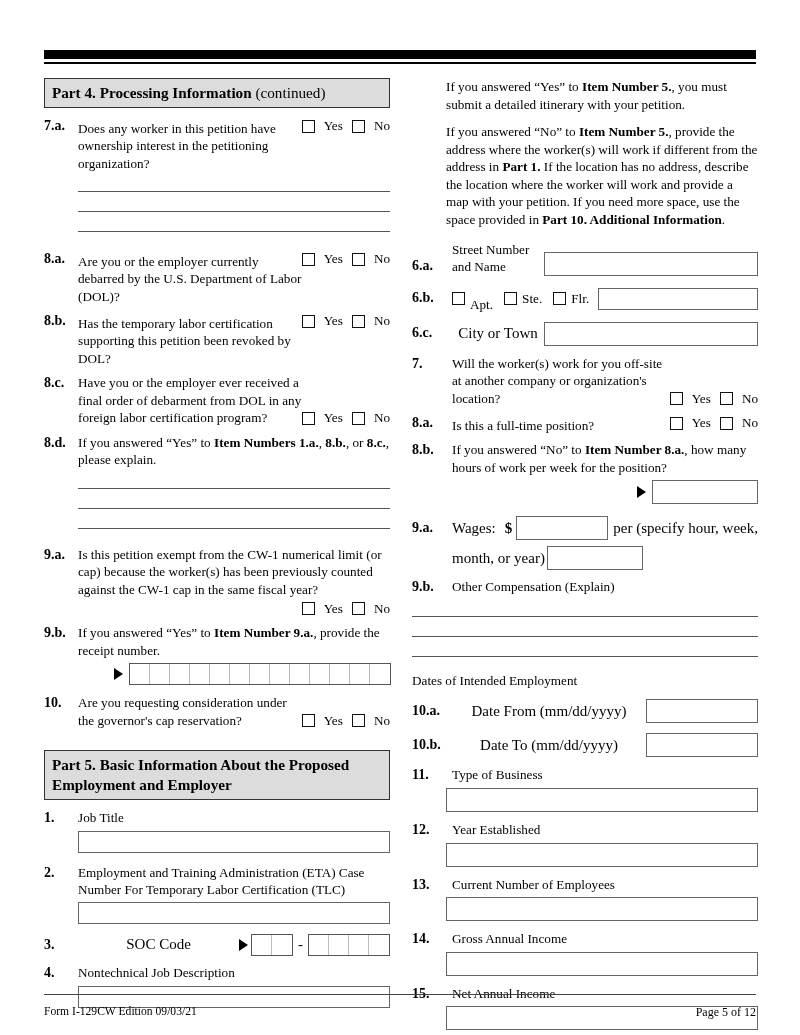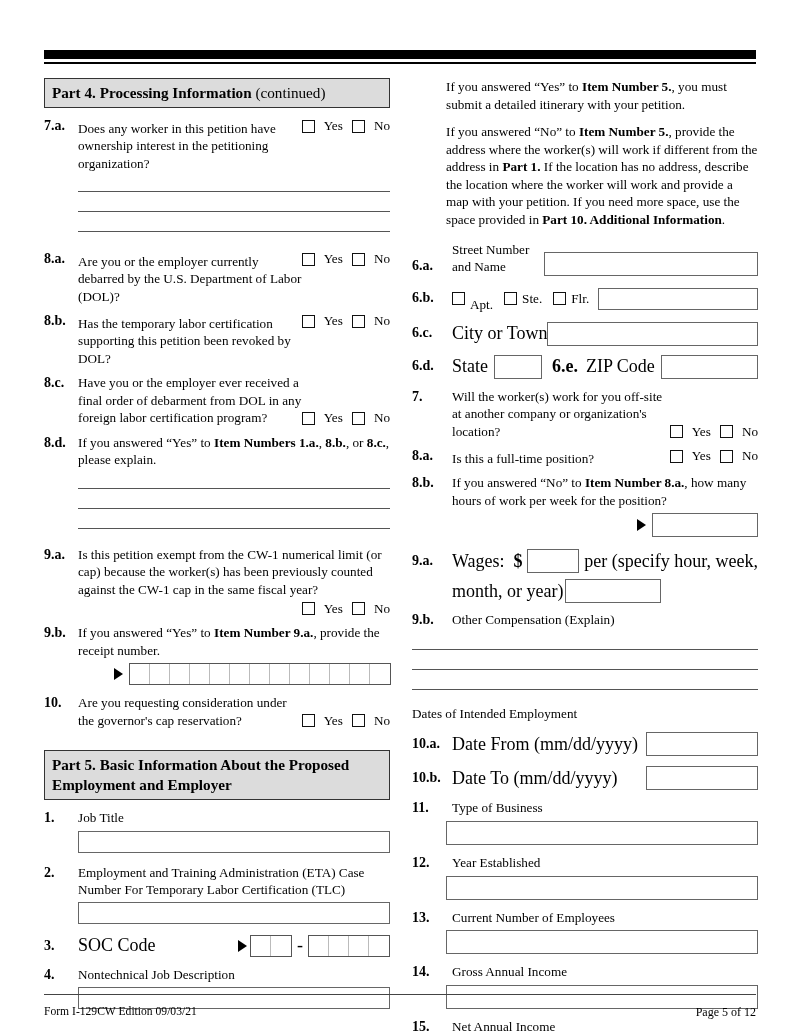--- a/index.html
+++ b/index.html
@@ -74,21 +74,21 @@
   .arrow{
     display:inline-block;
     width:0;height:0;
     border-left:9px solid #000;
     border-top:6px solid transparent;
     border-bottom:6px solid transparent;
     vertical-align:middle;
   }
 
   .inline-row{display:flex;align-items:center;gap:6px;}
-  .lbl{font-size:18px;white-space:nowrap;}
+  .lbl{font-size:15px;white-space:nowrap;text-align:center;}
 
   
   .foot-rule{position:absolute;left:44px;top:982px;width:712px;height:0;border-bottom:1.6px solid #444;}
   .foot-left{position:absolute;left:44px;top:993px;font-size:11.6px;}
   .foot-right{position:absolute;left:0;top:993px;width:756px;text-align:right;font-size:12px;font-family:Liberation Serif, serif;}
 </style>
 </head>
 <body>
 
 <div class="page">
@@ -311,28 +311,20 @@
         <div class="box" style="flex:1 1 auto;"></div>
       </div>
     </div>
 
     <div class="item" style="align-items:center;margin-top:9px;">
       <div class="num wide">6.c.</div>
       <div style="flex:0 0 92px;" class="lbl">City or Town</div>
       <div class="box tall" style="flex:1 1 auto;"></div>
     </div>
 
-    <div class="item" style="align-items:center;margin-top:9px;">
-      <div class="num wide">6.d.</div>
-      <span class="lbl">State</span>
-      <div class="box tall" style="width:48px;margin-left:6px;"></div>
-      <span class="lbl" style="font-weight:bold;margin-left:10px;">6.e.</span>
-      <span class="lbl" style="margin-left:8px;">ZIP Code</span>
-      <div class="box tall" style="flex:1 1 auto;margin-left:6px;"></div>
-    </div>
 
     <div class="item" style="margin-top:9px;">
       <div class="num wide">7.</div>
       <div class="body">
         <div class="ynline">
           <span class="q">Will the worker(s) work for you off-site at another company or organization's location?</span>
           <span class="opts" style="align-self:flex-end;">
             <span class="cb"></span>
             <span class="cblab">Yes</span>
             <span class="cb"></span>

